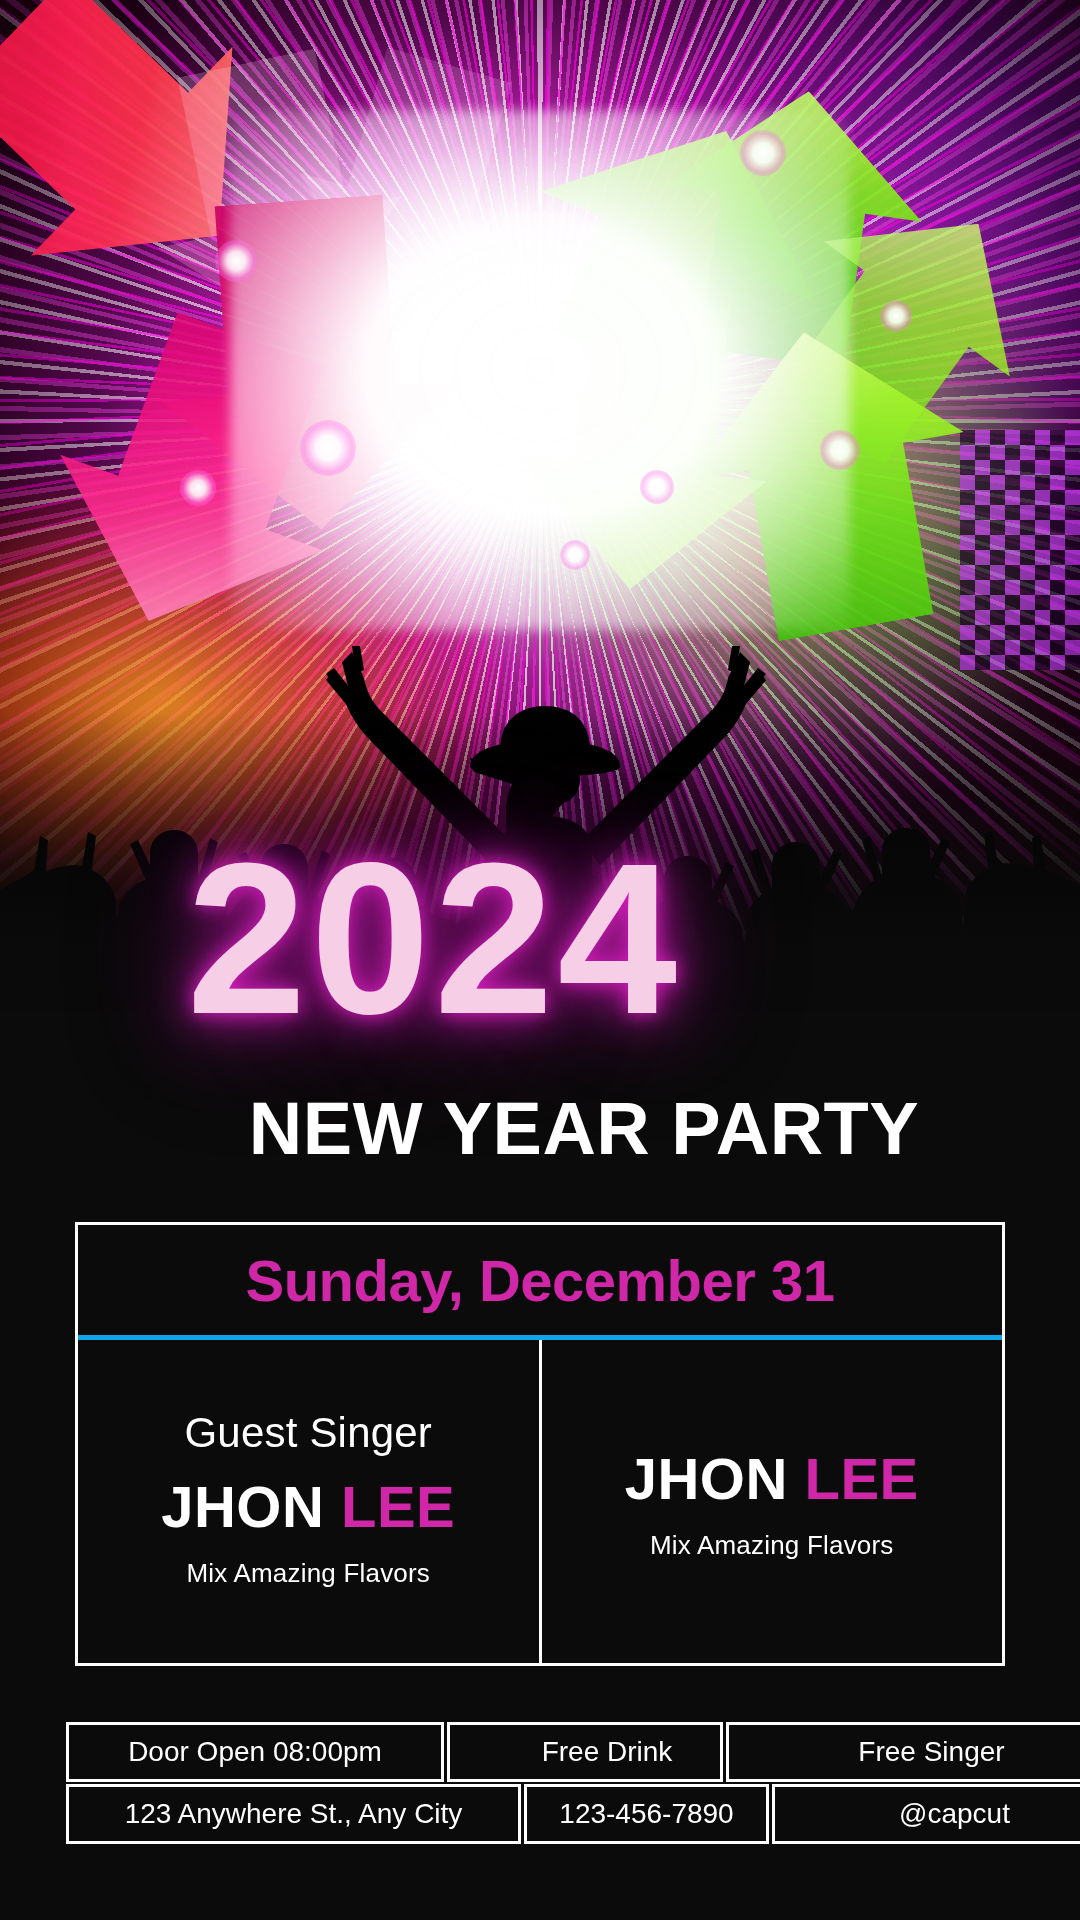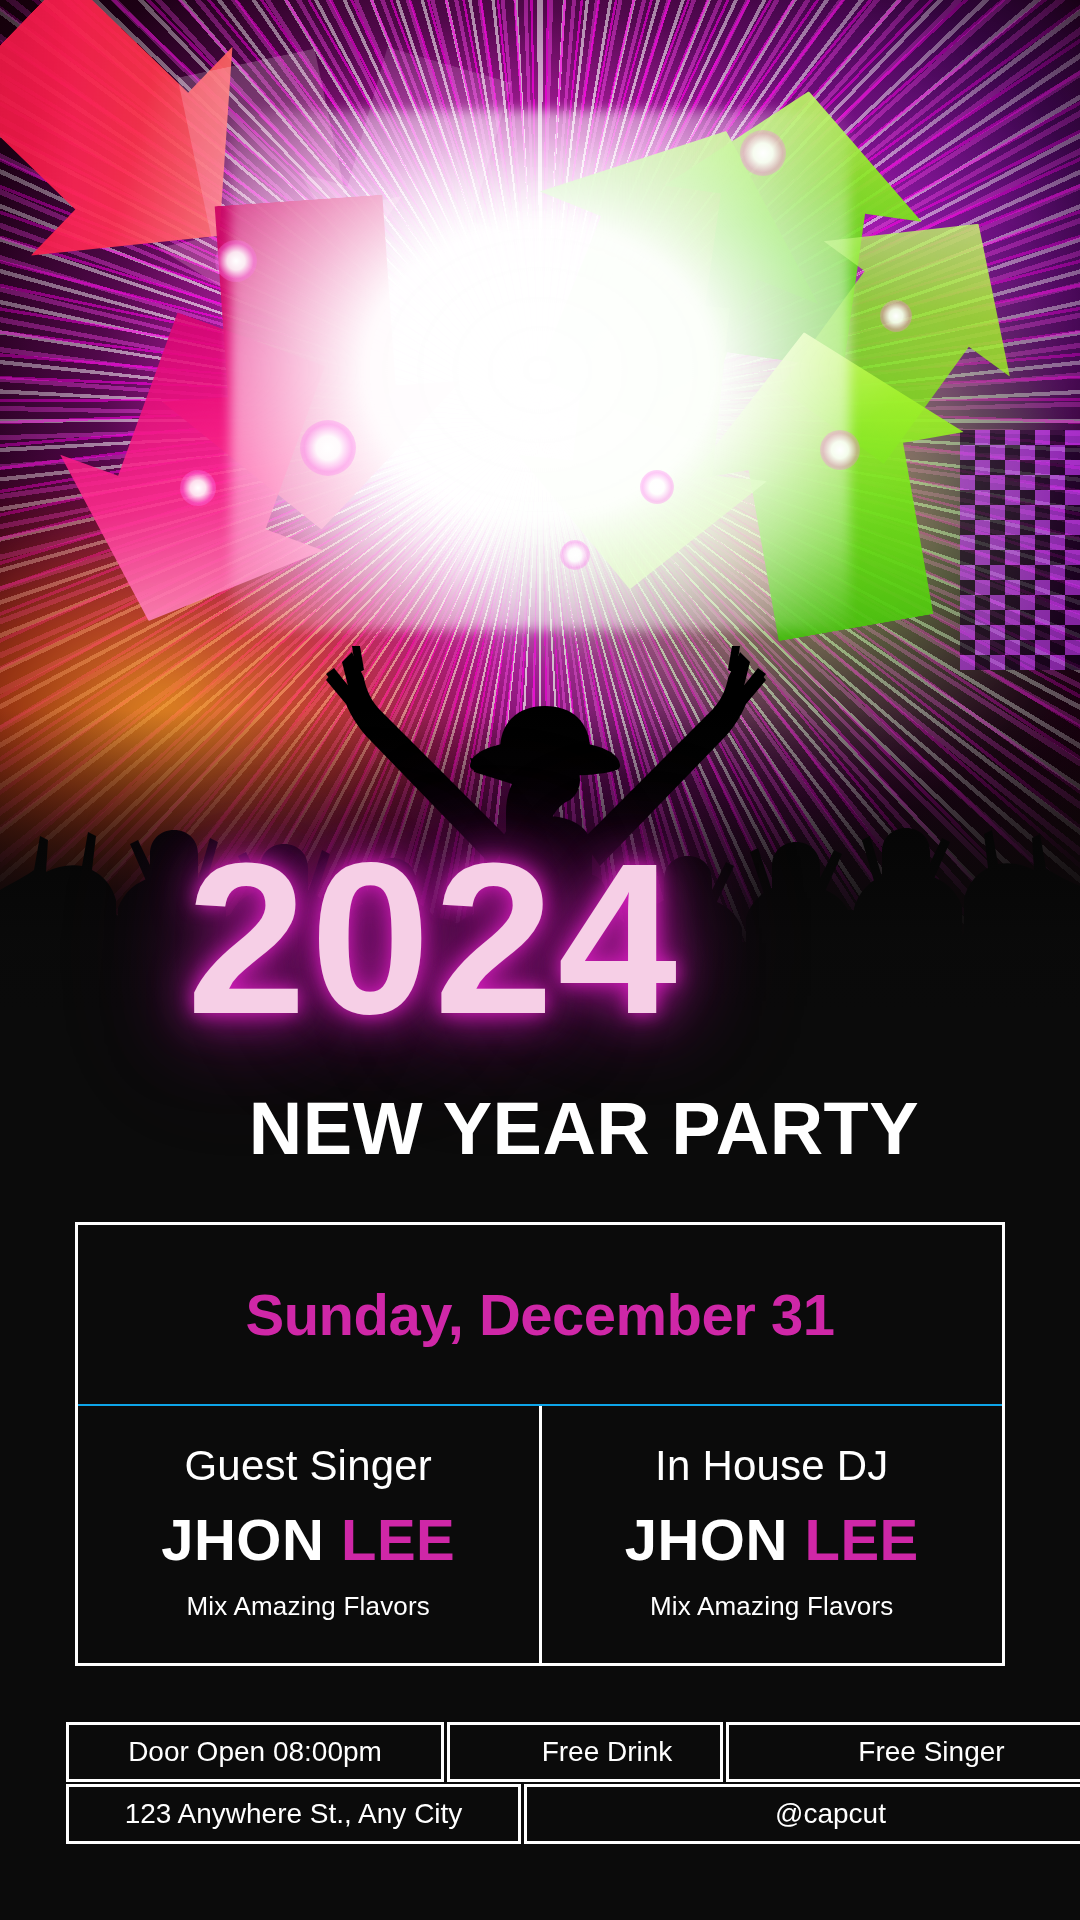--- a/index.html
+++ b/index.html
@@ -198,22 +198,22 @@
 
   
   .info-box {
     position:absolute; left:75px; top:1222px;
     width:930px; height:444px;
     border:3px solid #ffffff;
     display:flex; flex-direction:column;
     z-index:5;
   }
   .date-row {
-    height:181px;
-    border-bottom:2px solid #0ea5e9;
+    height:115px;
+    border-bottom:5px solid #0ea5e9;
     display:flex; align-items:center; justify-content:center;
   }
   .date-text {
     font-size:58px; font-weight:800;
     color:#cf27a7;
     letter-spacing:-0.5px;
   }
   .talent-row { flex:1; display:flex; }
   .talent-col {
     flex:1;
@@ -401,33 +401,33 @@
 
     <div class="talent-row">
 
       <div class="talent-col">
         <div class="role">Guest Singer</div>
         <div class="name"><span class="first">JHON </span><span class="last">LEE</span></div>
         <div class="tagline">Mix Amazing Flavors</div>
       </div>
 
       <div class="talent-col">
-        <div class="role">In House DJ</div>
         <div class="name"><span class="first">JHON </span><span class="last">LEE</span></div>
         <div class="tagline">Mix Amazing Flavors</div>
       </div>
 
     </div>
   </div>
 
   <div class="footer">
     <div class="f-row">
       <div class="f-cell r1c1">Door Open 08:00pm</div>
       <div class="f-cell r1c2">Free Drink</div>
       <div class="f-cell r1c3">Free Singer</div>
     </div>
     <div class="f-row">
       <div class="f-cell r2c1">123 Anywhere St., Any City</div>
+      <div class="f-cell r2c2">123-456-7890</div>
       <div class="f-cell r2c3">@capcut</div>
     </div>
   </div>
 
 </div>
 
 </body></html>

